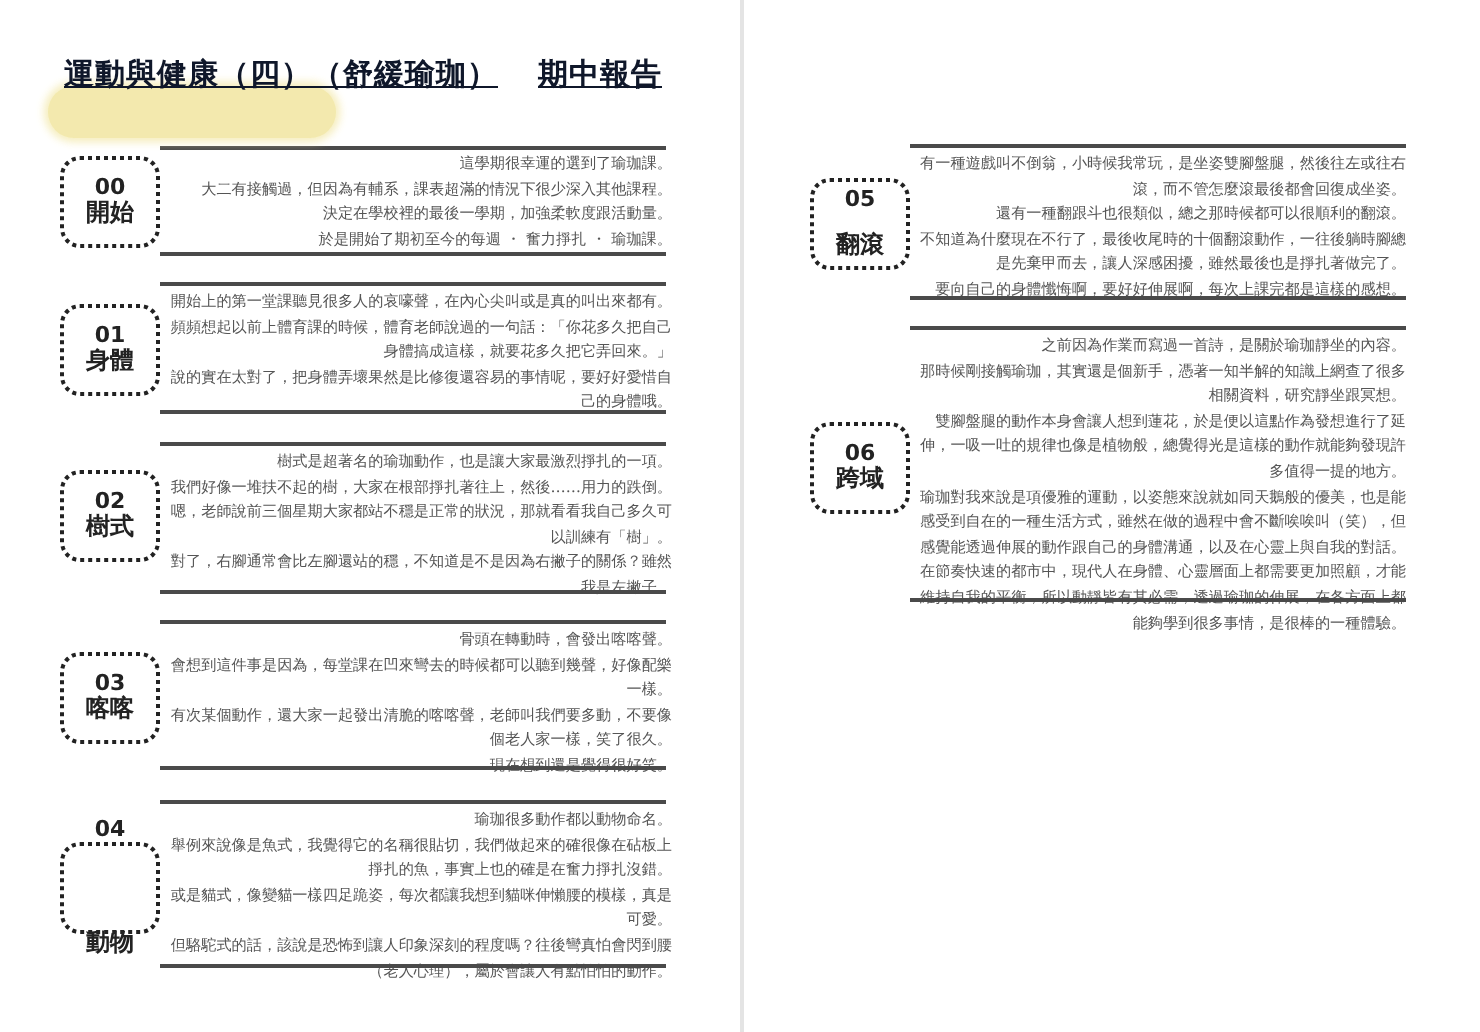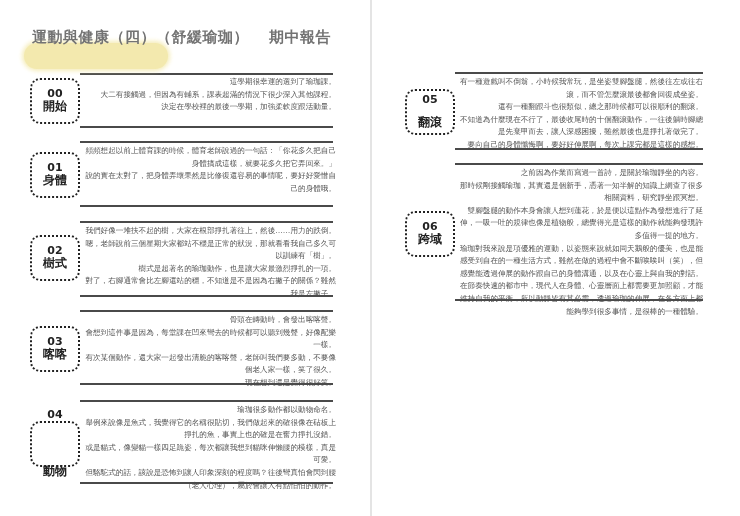--- a/index.html
+++ b/index.html
@@ -5,22 +5,22 @@
   html, body { margin:0; padding:0; }
   body {
     width:740px; height:516px; background:#ffffff; position:relative; overflow:hidden;
     font-family:"DejaVu Sans", sans-serif; color:#333;
   }
   .page { position:absolute; top:0; height:516px; background:#fff; }
   .page.left { left:0; width:370px; }
   .page.right { left:372px; width:368px; }
   .gutter { position:absolute; left:370px; top:0; width:2px; height:516px; background:#e4e4e4; }
   .title {
-    position:absolute; left:32px; top:28px; font-size:15px; font-weight:bold; color:#737373;
-    letter-spacing:0.5px; white-space:nowrap; z-index:2;
+    position:absolute; left:32px; top:28px; font-size:15px; font-weight:bold; color:#0f172a;
+    letter-spacing:0.5px; white-space:nowrap; z-index:2;text-decoration:underline;
   }
   .title .gap { display:inline-block; width:20px; }
   .highlight {
     position:absolute; left:24px; top:43px; width:144px; height:26px;
     background:#f1e6a0; border-radius:14px; opacity:0.85; z-index:1;
     box-shadow: 0 0 4px 2px #f4eab0;
   }
   .section { position:absolute; }
   .rule { position:absolute; left:0; height:2px; background:#4a4a4a; }
   .badge {
@@ -48,46 +48,48 @@
   <div class="section">
     <div class="rule" style="left:80px;top:73px;width:253px;"></div>
     <div class="badge" style="left:30px;top:78px;">
       <span class="num">00</span>
       <span class="lbl">開始</span>
     </div>
     <div class="body-text" style="left:84px;top:76px;width:252px;">
       <p>這學期很幸運的選到了瑜珈課。</p>
       <p>大二有接觸過，但因為有輔系，課表超滿的情況下很少深入其他課程。</p>
       <p>決定在學校裡的最後一學期，加強柔軟度跟活動量。</p>
+      <p>於是開始了期初至今的每週 ・ 奮力掙扎 ・ 瑜珈課。</p>
     </div>
     <div class="rule" style="left:80px;top:126px;width:253px;"></div>
   </div>
 
   <div class="section">
     <div class="rule" style="left:80px;top:141px;width:253px;"></div>
     <div class="badge" style="left:30px;top:152px;">
       <span class="num">01</span>
       <span class="lbl">身體</span>
     </div>
     <div class="body-text" style="left:84px;top:145px;width:252px;">
+      <p>開始上的第一堂課聽見很多人的哀嚎聲，在內心尖叫或是真的叫出來都有。</p>
       <p>頻頻想起以前上體育課的時候，體育老師說過的一句話：「你花多久把自己身體搞成這樣，就要花多久把它弄回來。」</p>
       <p>說的實在太對了，把身體弄壞果然是比修復還容易的事情呢，要好好愛惜自己的身體哦。</p>
     </div>
     <div class="rule" style="left:80px;top:205px;width:253px;"></div>
   </div>
 
   <div class="section">
     <div class="rule" style="left:80px;top:221px;width:253px;"></div>
     <div class="badge" style="left:30px;top:235px;">
       <span class="num">02</span>
       <span class="lbl">樹式</span>
     </div>
     <div class="body-text" style="left:84px;top:225px;width:252px;">
+      <p>樹式是超著名的瑜珈動作，也是讓大家最激烈掙扎的一項。</p>
       <p>我們好像一堆扶不起的樹，大家在根部掙扎著往上，然後……用力的跌倒。嗯，老師說前三個星期大家都站不穩是正常的狀況，那就看看我自己多久可以訓練有「樹」。</p>
-      <p>樹式是超著名的瑜珈動作，也是讓大家最激烈掙扎的一項。</p>
       <p>對了，右腳通常會比左腳還站的穩，不知道是不是因為右撇子的關係？雖然我是左撇子。</p>
     </div>
     <div class="rule" style="left:80px;top:295px;width:253px;"></div>
   </div>
 
   <div class="section">
     <div class="rule" style="left:80px;top:310px;width:253px;"></div>
     <div class="badge" style="left:30px;top:326px;">
       <span class="num">03</span>
       <span class="lbl">喀喀</span>

